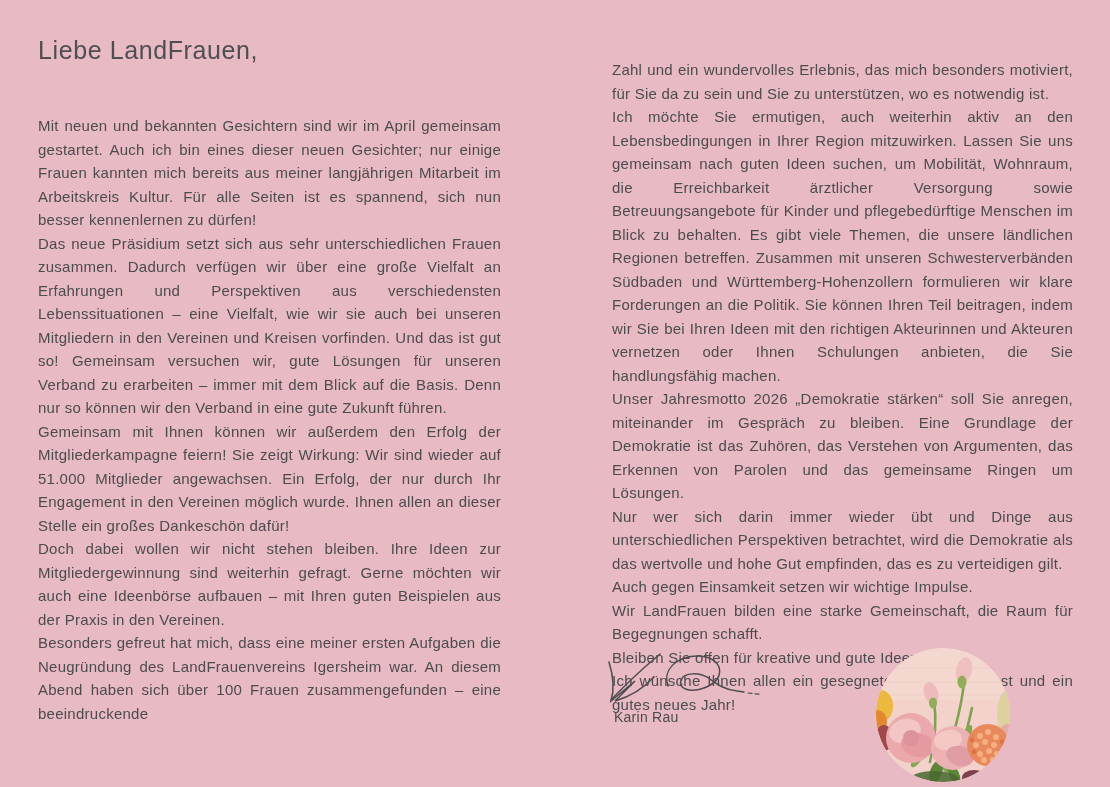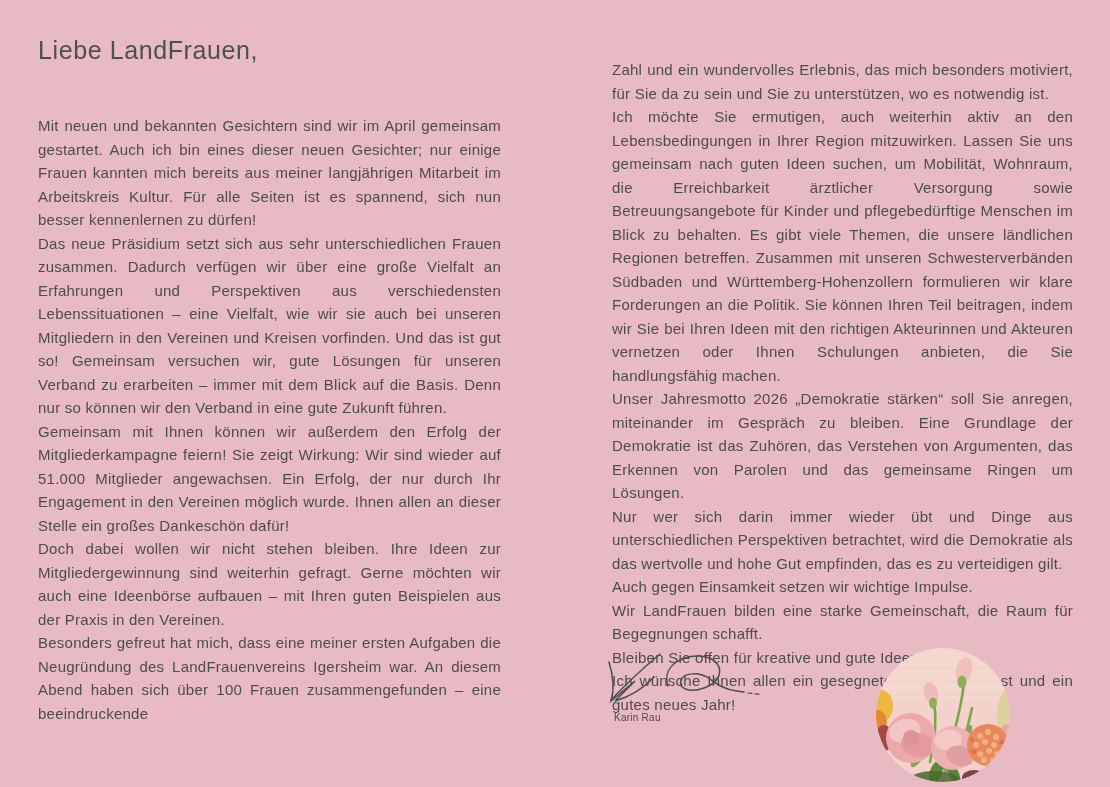--- a/index.html
+++ b/index.html
@@ -27,21 +27,21 @@
     text-align: justify;
     font-size: 15px; line-height: 23.5px;
     color: #4c4c4e;
     letter-spacing: 0.25px;
   }
   .sig-block {
     position: absolute; left: 606px; top: 650px; width: 200px;
   }
   .sig-svg { display: block; margin: 0 0 2px -2px; }
   .sig-name, .sig-title {
-    font-size: 10px; line-height: 23.5px; color: #4c4c4e;
+    font-size: 14px; line-height: 23.5px; color: #4c4c4e;
     letter-spacing: 0.25px; margin-left: 8px;
   }
   .photo {
     position: absolute; left: 876px; top: 648px;
     width: 134px; height: 134px;
     border-radius: 50%; overflow: hidden;
   }
   .photo svg { display: block; }
 </style>
 </head>

